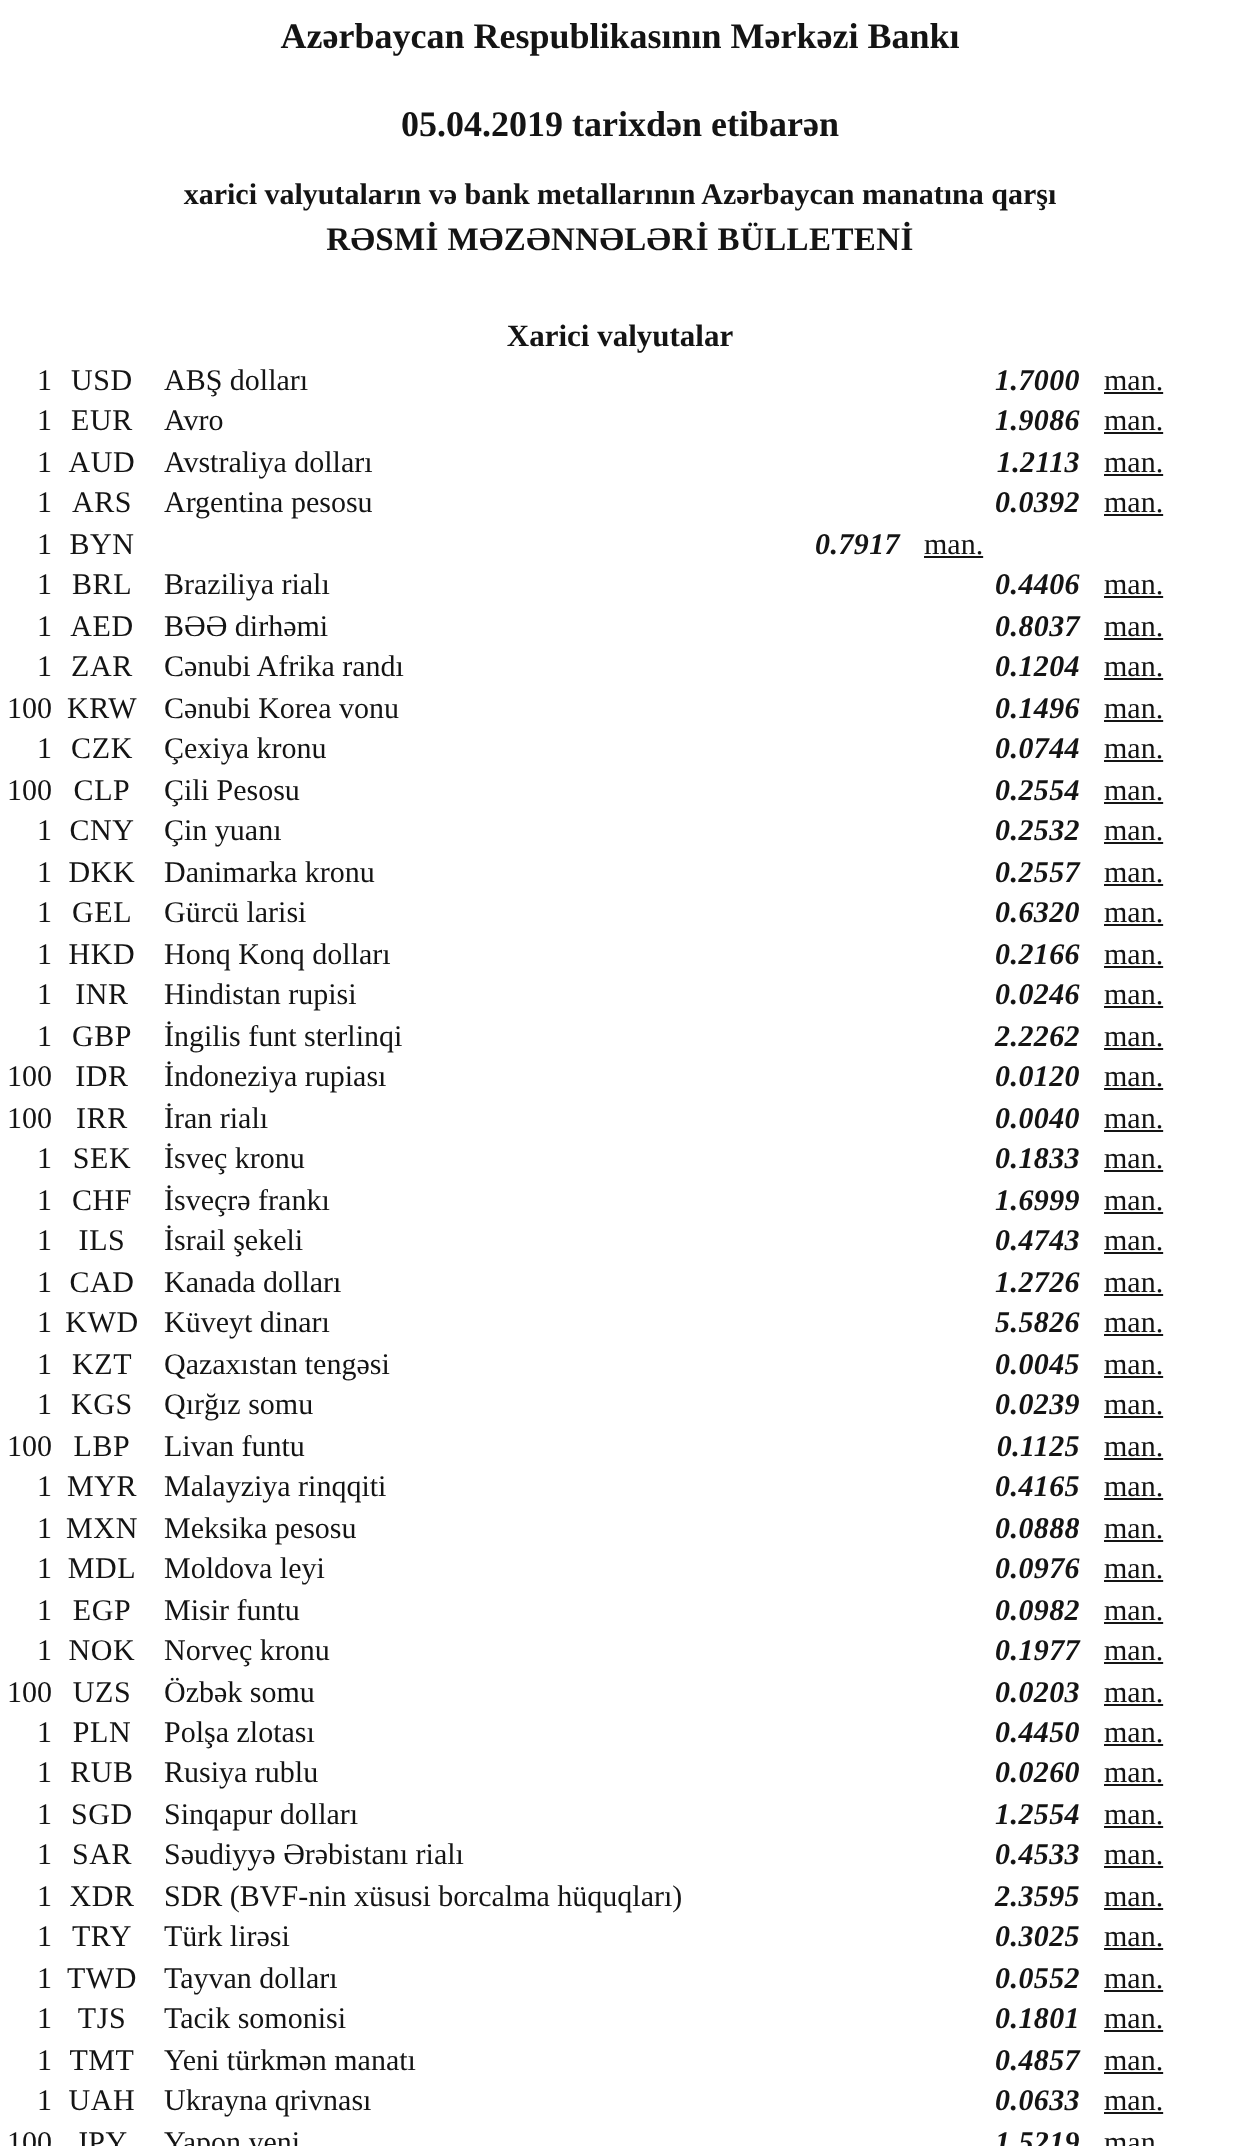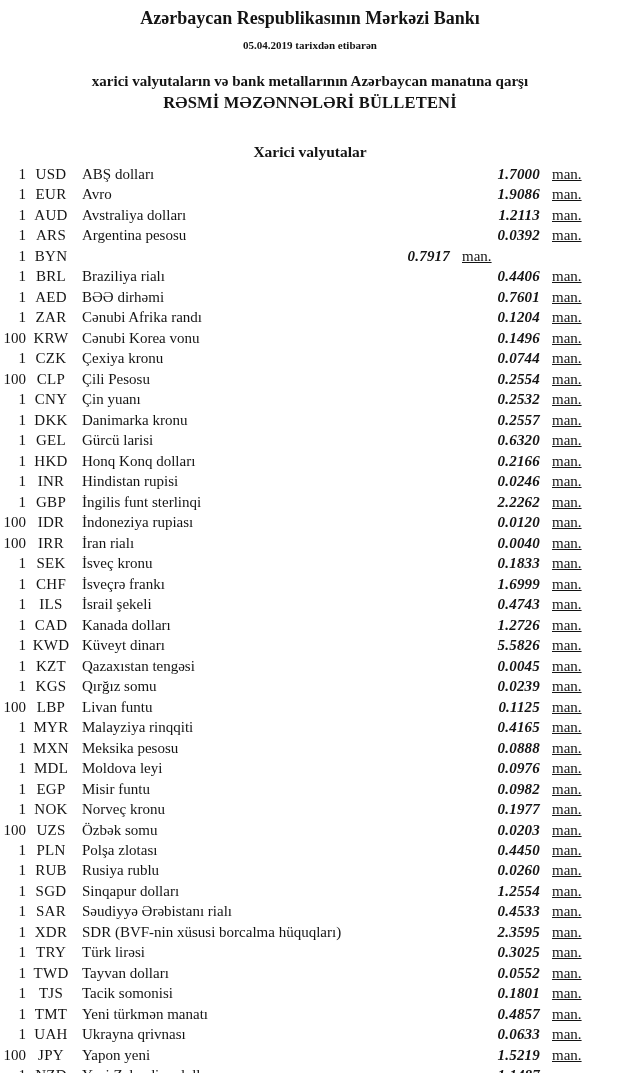--- a/index.html
+++ b/index.html
@@ -14,22 +14,22 @@
     overflow: hidden;
     padding-top: 5px;
   }
   .doc-header { text-align: center; }
   .bank-name {
     font-size: 18px;
     line-height: 26px;
     font-weight: bold;
   }
   .date-line {
-    margin-top: 5px;
-    font-size: 11px;
+    margin-top: 22px;
+    font-size: 18px;
     line-height: 19px;
     font-weight: bold;
   }
   .subtitle-line {
     margin-top: 16px;
     font-size: 15px;
     line-height: 21px;
     font-weight: bold;
   }
   .bulletin-title {
@@ -125,21 +125,21 @@
     <span class="cell-code">BRL</span>
     <span class="cell-name">Braziliya rialı</span>
     <span class="cell-rate">0.4406</span>
     <span class="cell-unit">man.</span>
   </div>
 
   <div class="rate-row">
     <span class="cell-qty">1</span>
     <span class="cell-code">AED</span>
     <span class="cell-name">BƏƏ dirhəmi</span>
-    <span class="cell-rate">0.7601</span>
+    <span class="cell-rate">0.8037</span>
     <span class="cell-unit">man.</span>
   </div>
 
   <div class="rate-row">
     <span class="cell-qty">1</span>
     <span class="cell-code">ZAR</span>
     <span class="cell-name">Cənubi Afrika randı</span>
     <span class="cell-rate">0.1204</span>
     <span class="cell-unit">man.</span>
   </div>

